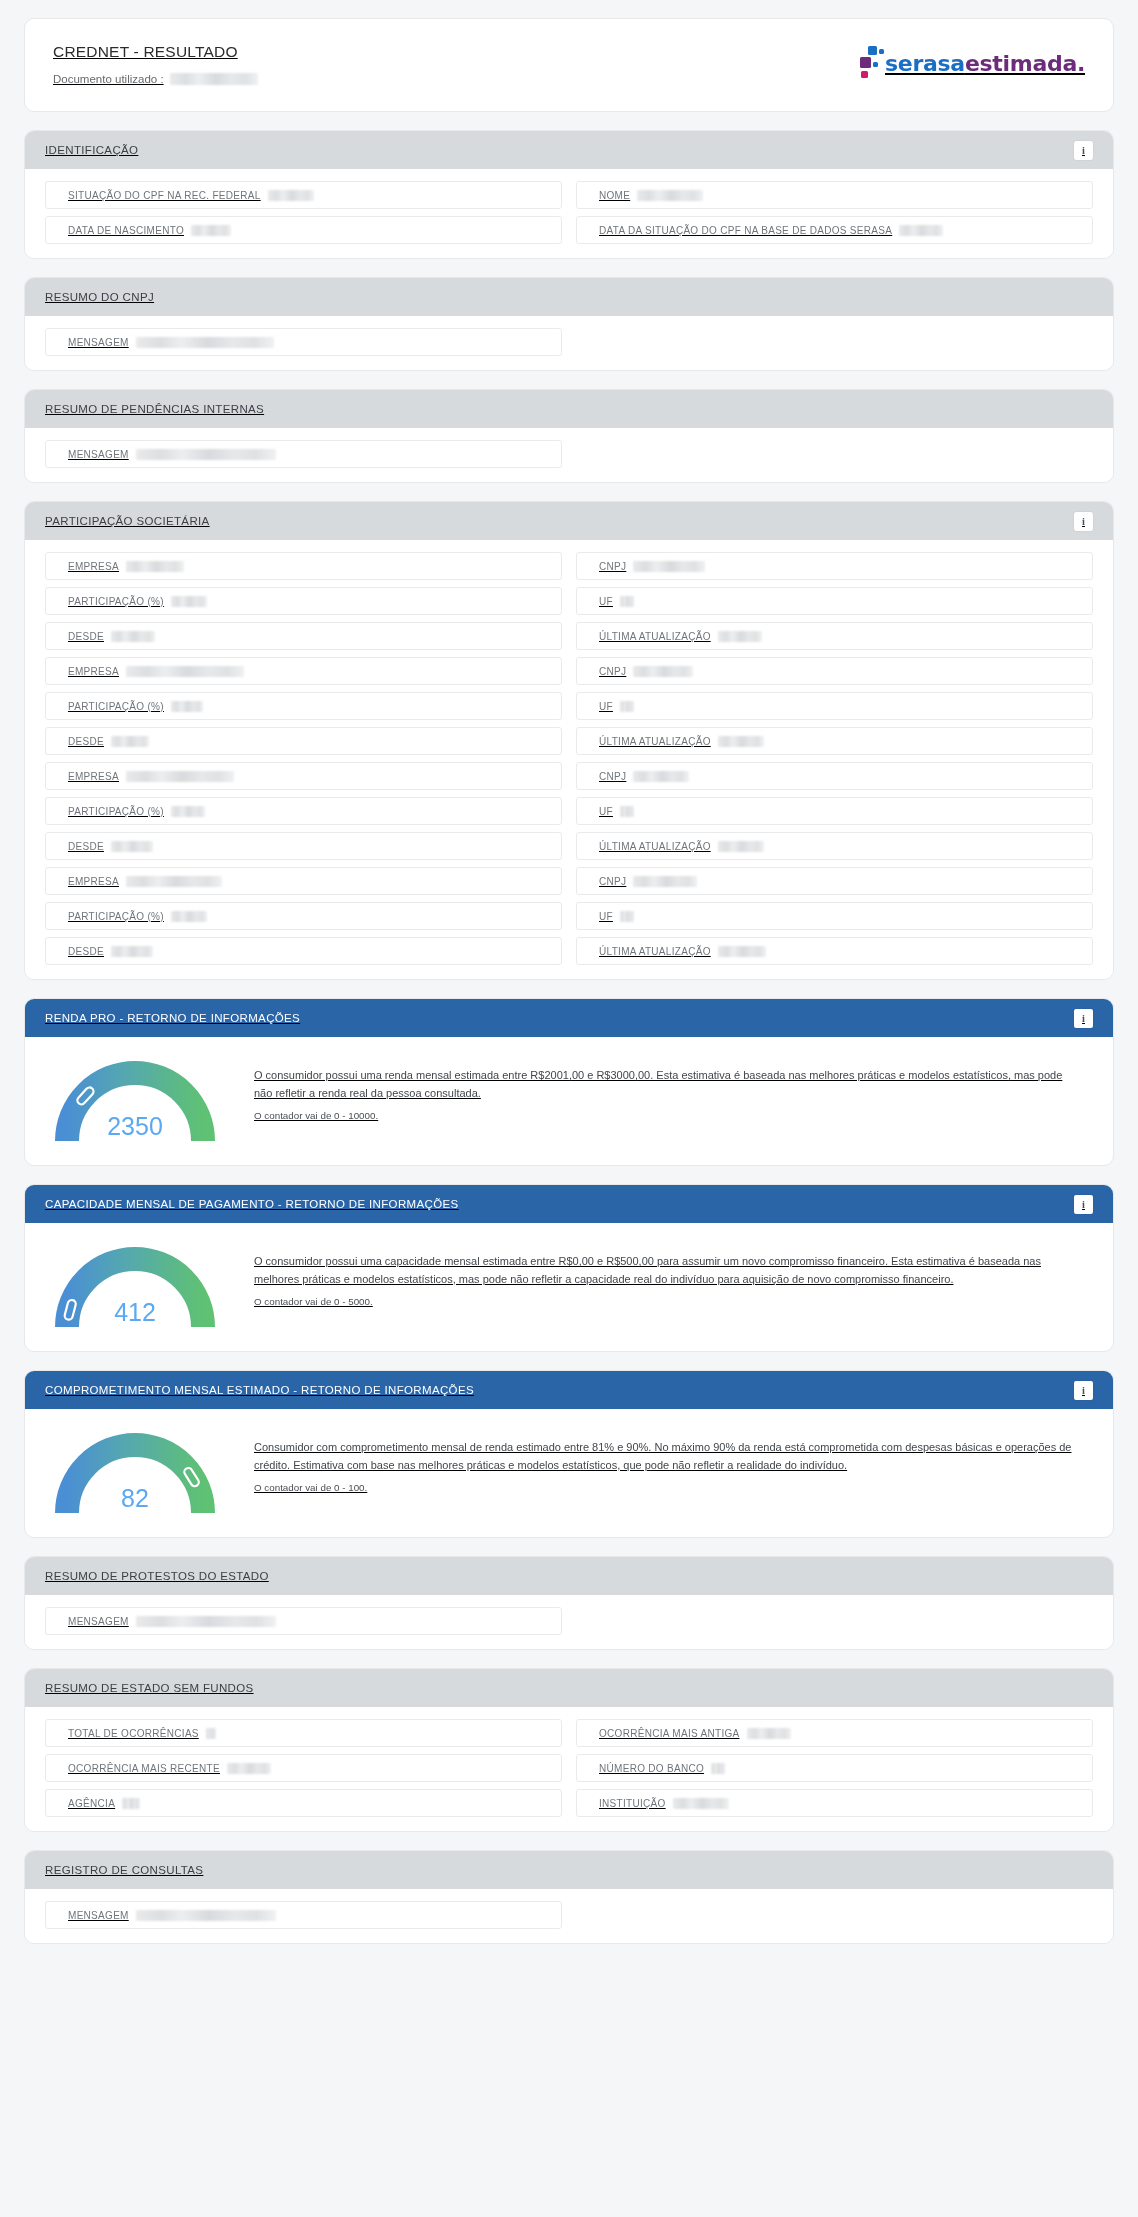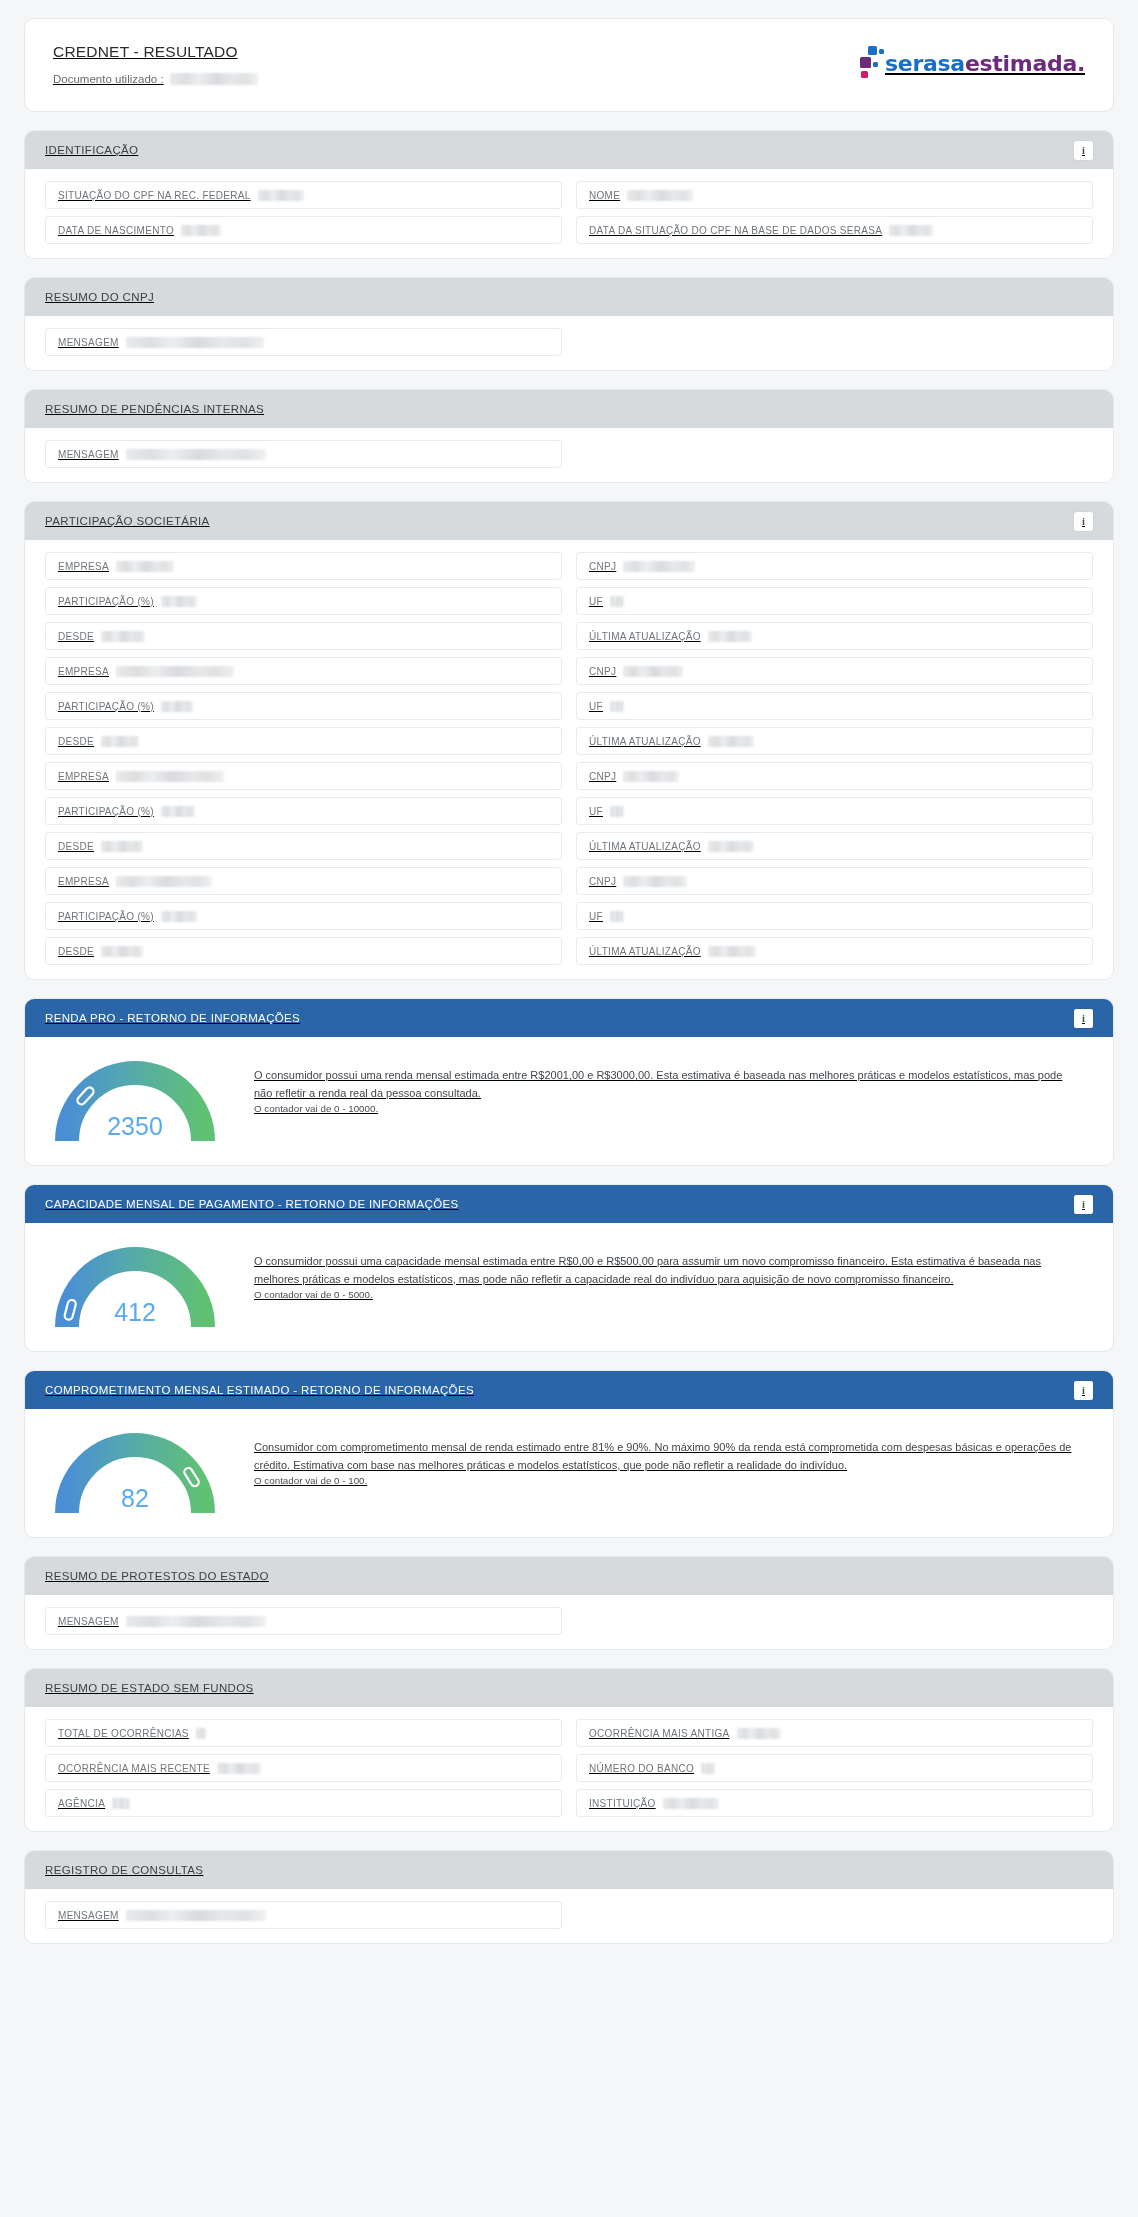--- a/index.html
+++ b/index.html
@@ -97,21 +97,21 @@
   .section-body { padding: 12px 20px 14px 20px; background: #fff; }
 
   
   .grid { display: flex; flex-wrap: wrap; gap: 7px 14px; }
   .field {
     border: 1px solid #e8eaec;
     border-radius: 3px;
     height: 28px;
     display: flex;
     align-items: center;
-    padding: 0 12px;
+    padding: 0 22px;
     gap: 7px;
     background: #fff;
     width: calc(50% - 7px);
   }
   .field-label {
     font-size: 10px;
     color: #6f757b;
     letter-spacing: .3px;
     white-space: nowrap;
   }
@@ -121,21 +121,21 @@
   .gauge-wrap { width: 205px; flex: 0 0 205px; display:flex; justify-content:flex-start; }
   .gauge-text { flex: 1; padding-top: 14px; padding-right: 14px; }
   .gauge-desc {
     font-size: 11px;
     line-height: 1.62;
     color: #41464b;
   }
   .gauge-range {
     font-size: 9.8px;
     color: #4a4f54;
-    margin-top: 0;
+    margin-top: 7px;
   }
   .gauge-value {
     position: absolute;
     left: 0; right: 0;
     bottom: 4px;
     text-align: center;
     font-size: 25px;
     color: #5aa9f2;
     font-family: "Liberation Sans", sans-serif;
   }

